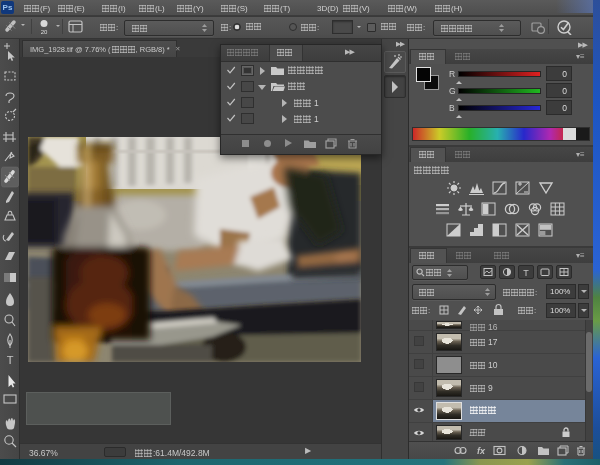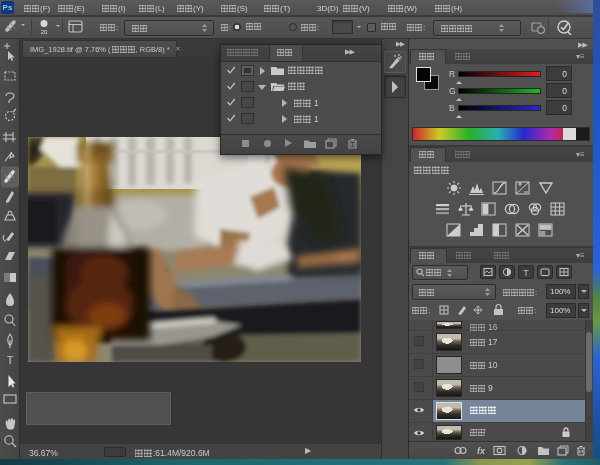--- a/index.html
+++ b/index.html
@@ -263,21 +263,21 @@
 </div>
 
 <div class="a" style="left:26px;top:392px;width:145px;height:33px;background:#4e514f;border:1px solid #5c5f5d"></div>
 
 <div class="a" style="left:20px;top:443px;width:361px;height:16px;background:#434343;border-top:1px solid #333;color:#c9c9c9;font-size:8.5px">
   <span class="a" style="left:9px;top:4px">36.67%</span>
   <span class="a vbox" style="left:84px;top:3px;width:22px;height:10px;border-radius:2px"></span>
   <span class="a fx g1" style="left:115px;top:4px">
       <i class="c"></i>
       <i class="c"></i>
-      <b style="font-weight:normal">:61.4M/920.6M</b>
+      <b style="font-weight:normal">:61.4M/492.8M</b>
     </span>
   <span class="a" style="left:285px;top:2px;color:#bbb;font-size:8px">▶</span>
 </div>
 
 <div class="a" style="left:381px;top:39px;width:27px;height:420px;background:#454545;border-left:1px solid #2f2f2f"></div>
 <div class="a" style="left:396px;top:40px;color:#b9b9b9;font-size:6.5px;letter-spacing:-1px">▶▶</div>
 <div class="a" style="left:384px;top:51px;width:22px;height:22px;border:1px solid #5a5a5a;border-radius:2px;background:#4a4a4a">
   <svg width="20" height="20" viewBox="0 0 20 20">
       <g stroke="#c4c4c4" fill="none" stroke-width="1.2">
         <path d="M4 16 L12 6 L14.5 8.5 L7 16.5 Z" fill="#c4c4c4" stroke="none"></path>

